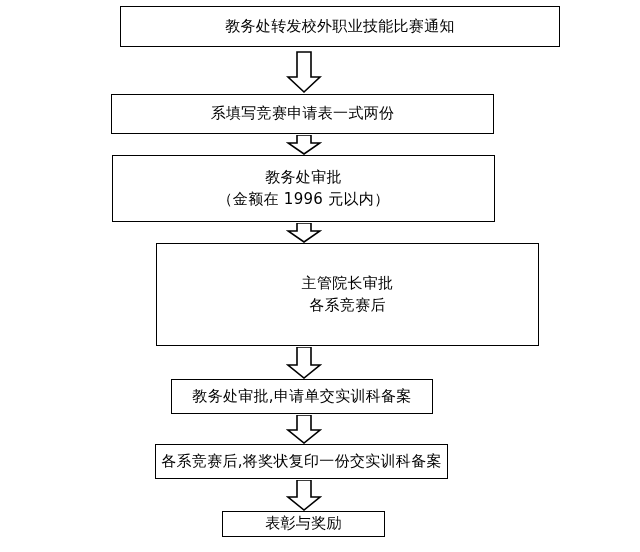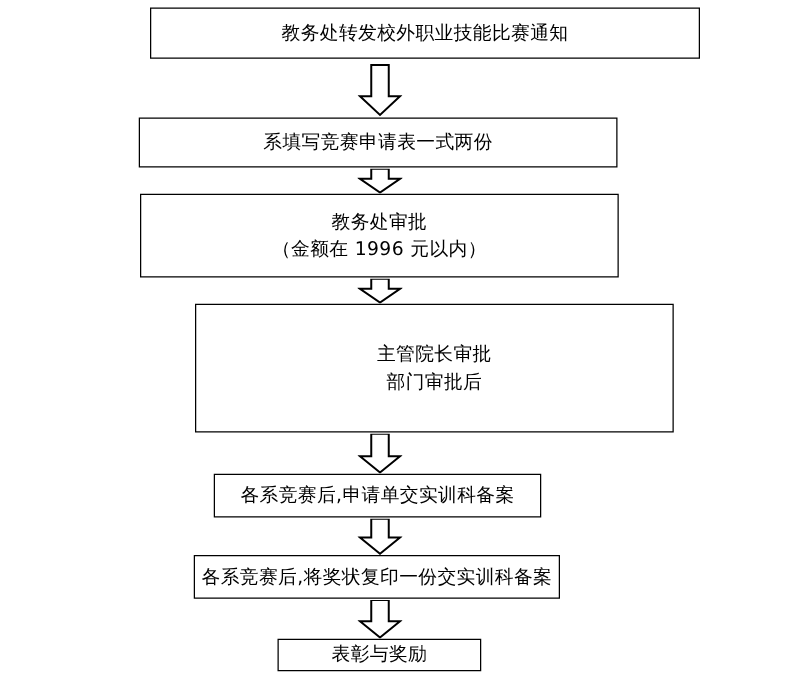--- a/index.html
+++ b/index.html
@@ -78,31 +78,31 @@
   </div>
 
   <div class="arrow" style="left:286px; top:223px; width:36px; height:20px;">
     <svg width="36" height="20" viewBox="0 0 36 20" aria-hidden="true">
       <polygon points="11,0 25,0 25,8 34,8 18,19 2,8 11,8"></polygon>
     </svg>
   </div>
 
   <div class="node" style="left:112px; top:243px; width:383px; height:103px;margin-left:44px;">
     <span class="line">主管院长审批</span>
-    <span class="line">部门审批后</span>
+    <span class="line">各系竞赛后</span>
   </div>
 
   <div class="arrow" style="left:286px; top:347px; width:36px; height:32px;">
     <svg width="36" height="32" viewBox="0 0 36 32" aria-hidden="true">
       <polygon points="11,0 25,0 25,18 34,18 18,31 2,18 11,18"></polygon>
     </svg>
   </div>
 
   <div class="node" style="left:171px; top:379px; width:262px; height:35px;">
-    <span class="line">各系竞赛后,申请单交实训科备案</span>
+    <span class="line">教务处审批,申请单交实训科备案</span>
   </div>
 
   <div class="arrow" style="left:286px; top:415px; width:36px; height:29px;">
     <svg width="36" height="29" viewBox="0 0 36 29" aria-hidden="true">
       <polygon points="11,0 25,0 25,15 34,15 18,28 2,15 11,15"></polygon>
     </svg>
   </div>
 
   <div class="node" style="left:155px; top:444px; width:293px; height:35px;align-items:center;">
     <span class="line">各系竞赛后,将奖状复印一份交实训科备案</span>

